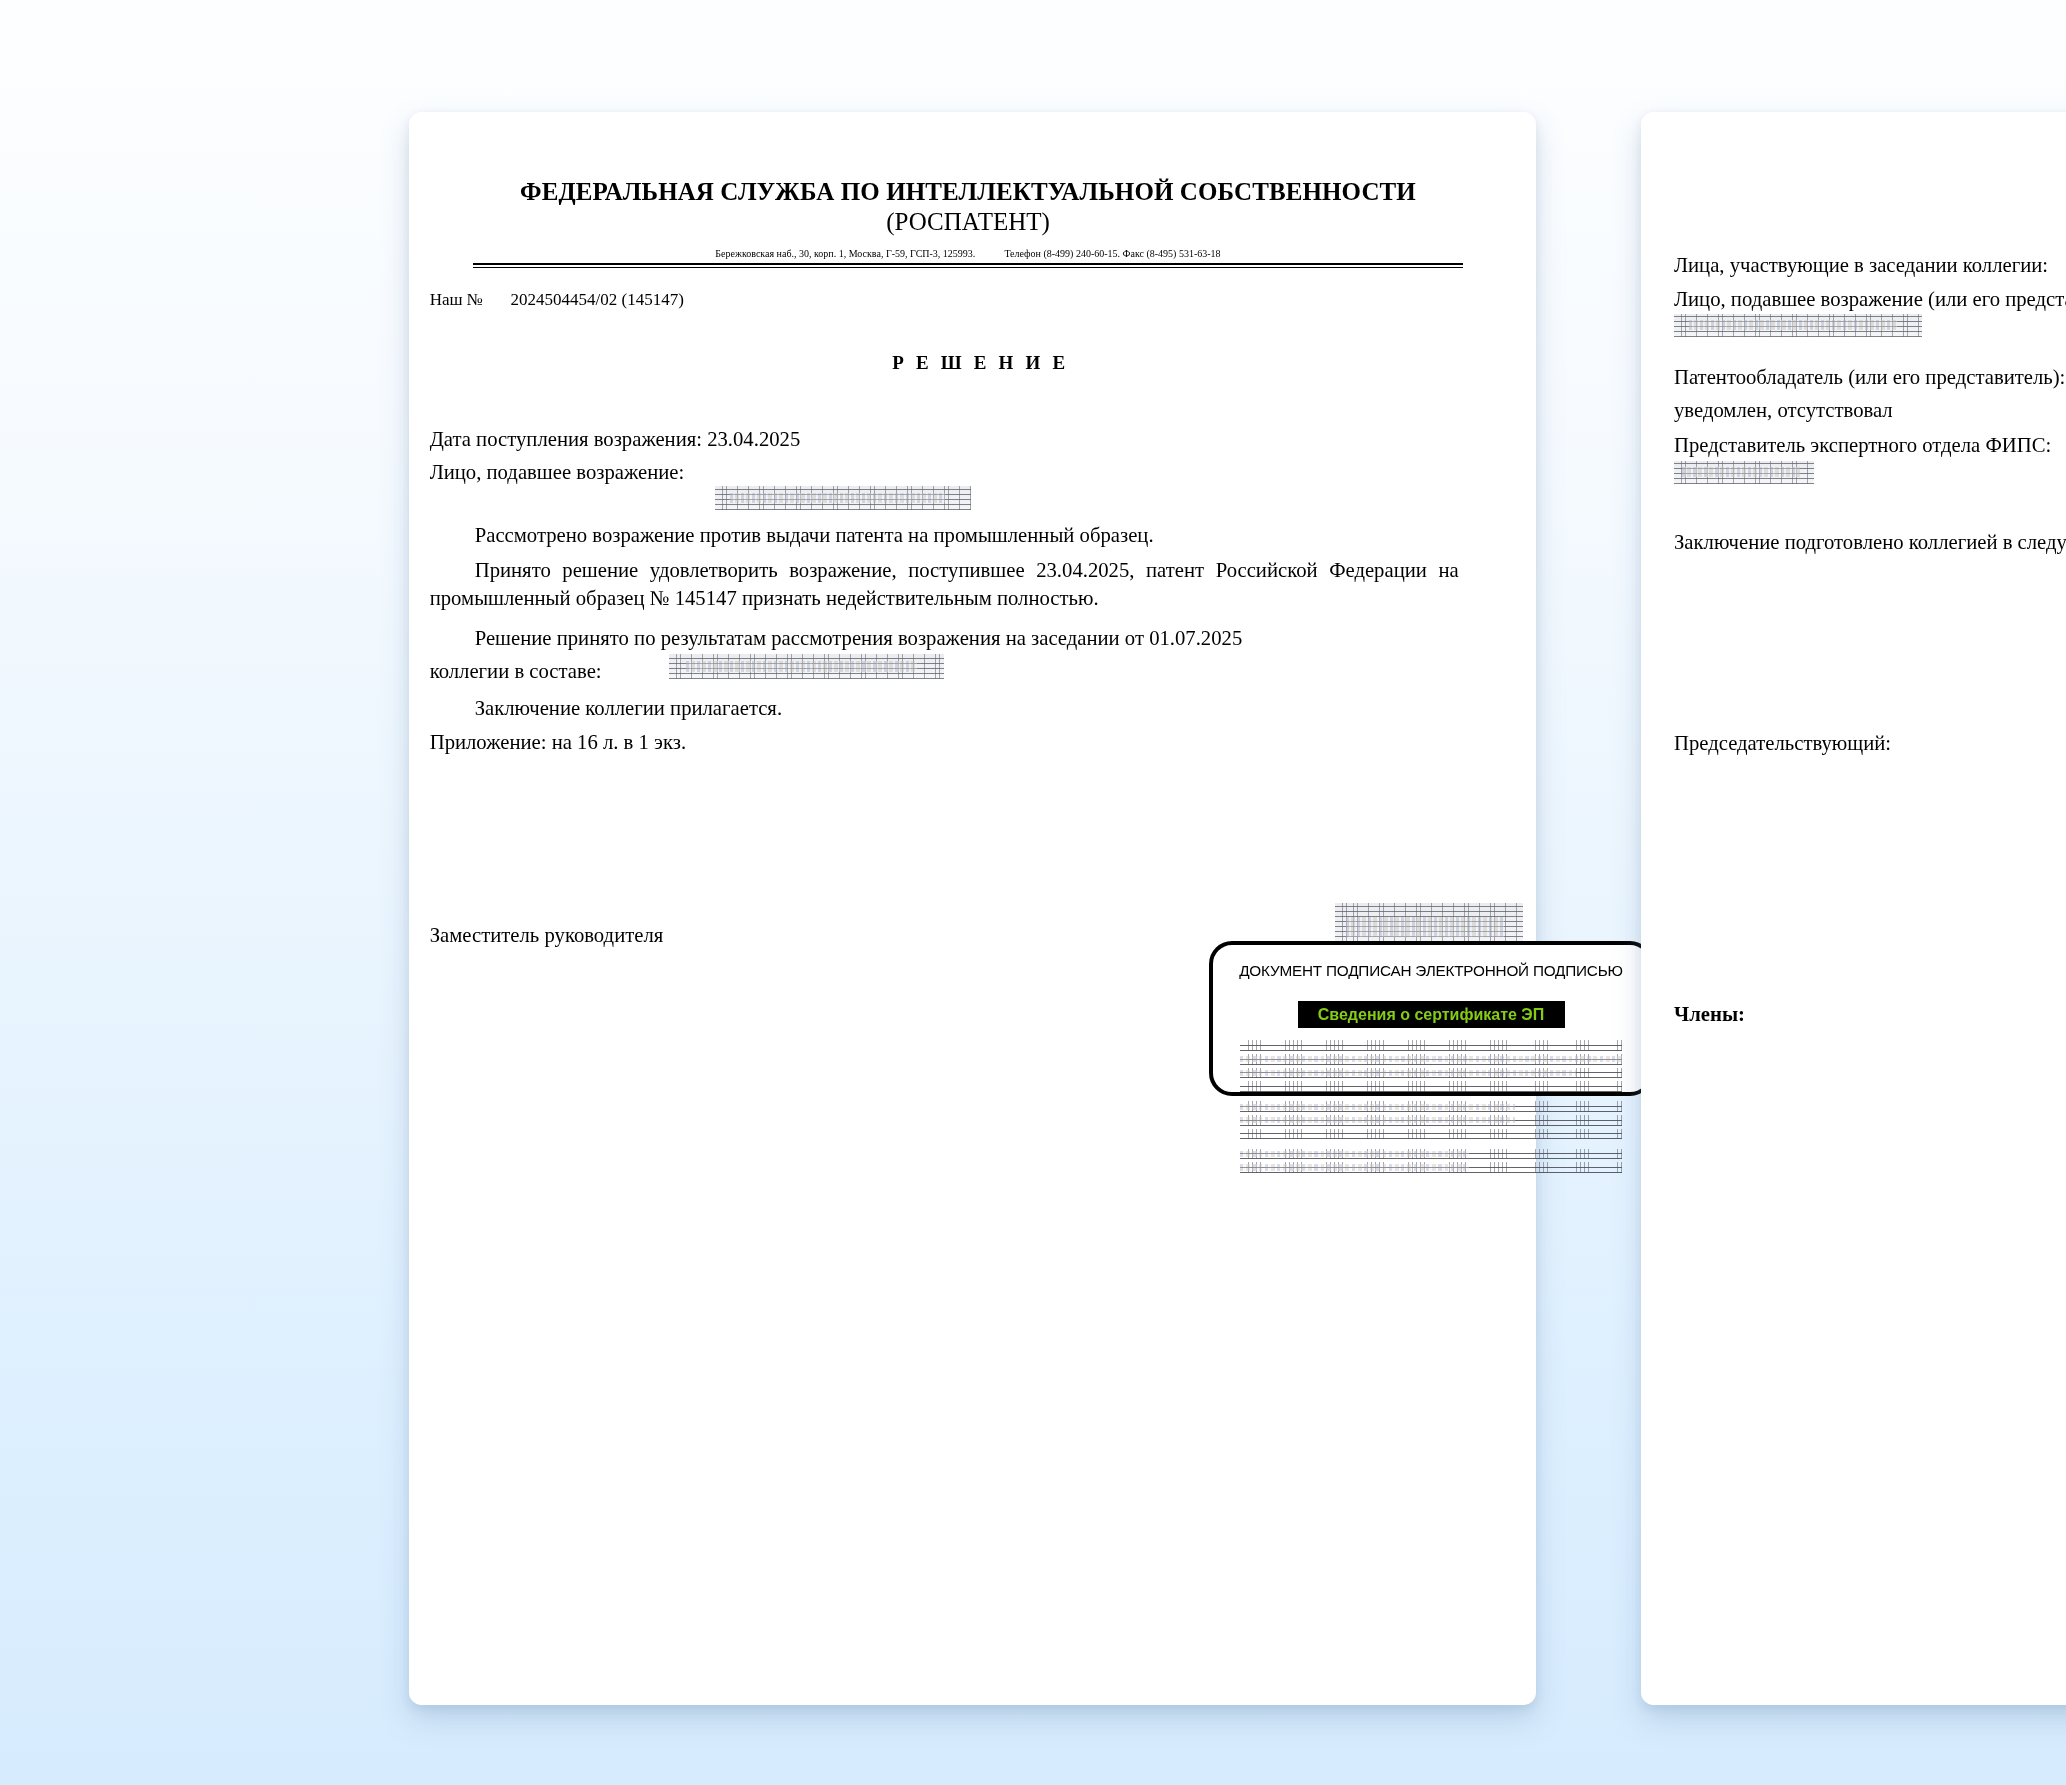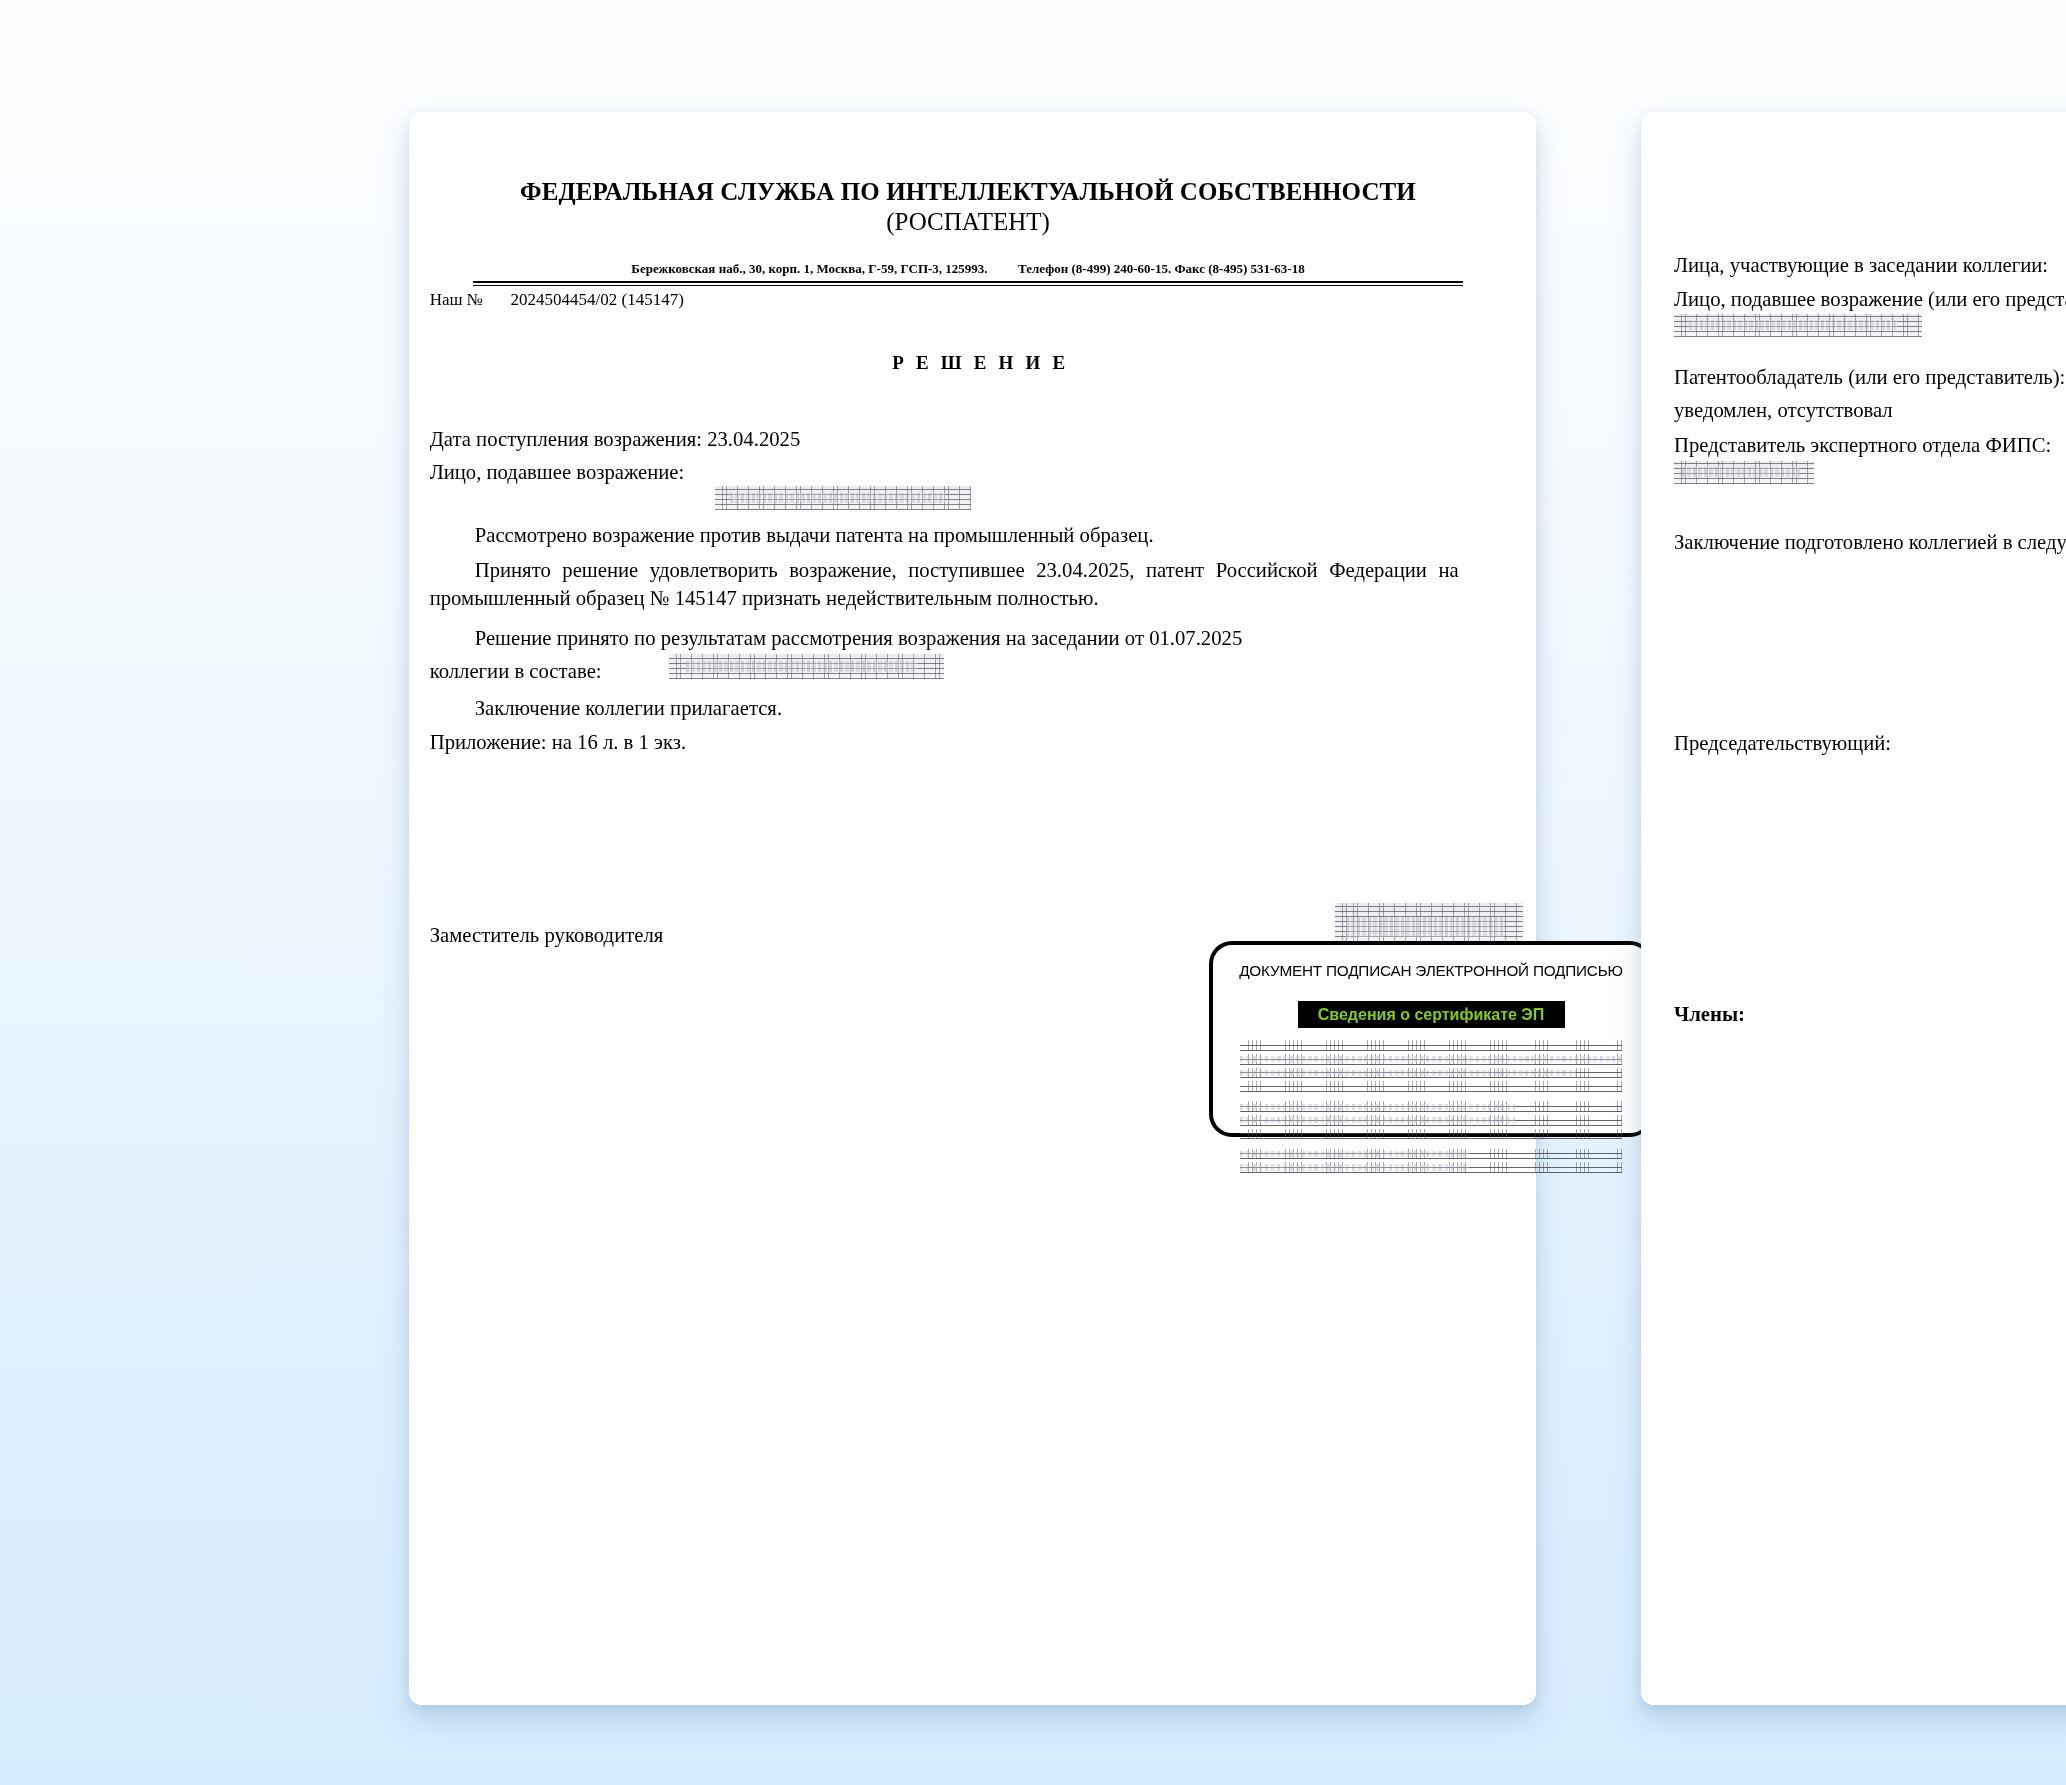--- a/index.html
+++ b/index.html
@@ -41,23 +41,23 @@
     line-height: 1.12;
     white-space: nowrap;
   }
   .lh-sub {
     font-weight: normal;
     font-size: 25px;
     line-height: 1.14;
     margin-top: 1.7px;
   }
   .lh-addr {
-    font-weight: bold;
-    font-size: 13px;
-    margin-top: 25px;
+    font-weight: normal;
+    font-size: 10px;
+    margin-top: 12px;
     white-space: nowrap;
   }
   .lh-addr .gap { display:inline-block; width: 24px; }
   .lh-rule {
     margin-top: 4.1px;
     border-top: 2.5px solid #000;
     border-bottom: 1.2px solid #000;
     height: 2.1px;
     width: 100%;
   }
@@ -144,21 +144,21 @@
     color: #84cc16;
     text-align: center;
     font-family: "Liberation Sans", "DejaVu Sans", sans-serif;
     font-weight: bold;
     margin: 0 auto;
   }
   .sig-lines { margin: 0 auto; }
 
   
   #p1-sig-stamp {
-    left: 800px; top: 829px; width: 444px; height: 196px;
+    left: 800px; top: 829px; width: 444px; height: 155px;
   }
   #p1-sig-stamp .sig-title { font-size: 15.3px; margin-top: 17.4px; }
   #p1-sig-stamp .sig-badge {
     width: 267px; height: 27px; line-height: 27px;
     font-size: 16px; margin-top: 20.7px;
   }
   #p1-sig-stamp .sig-lines { margin-top: 12.4px; width: 382px; }
 
   
   .redaction {

